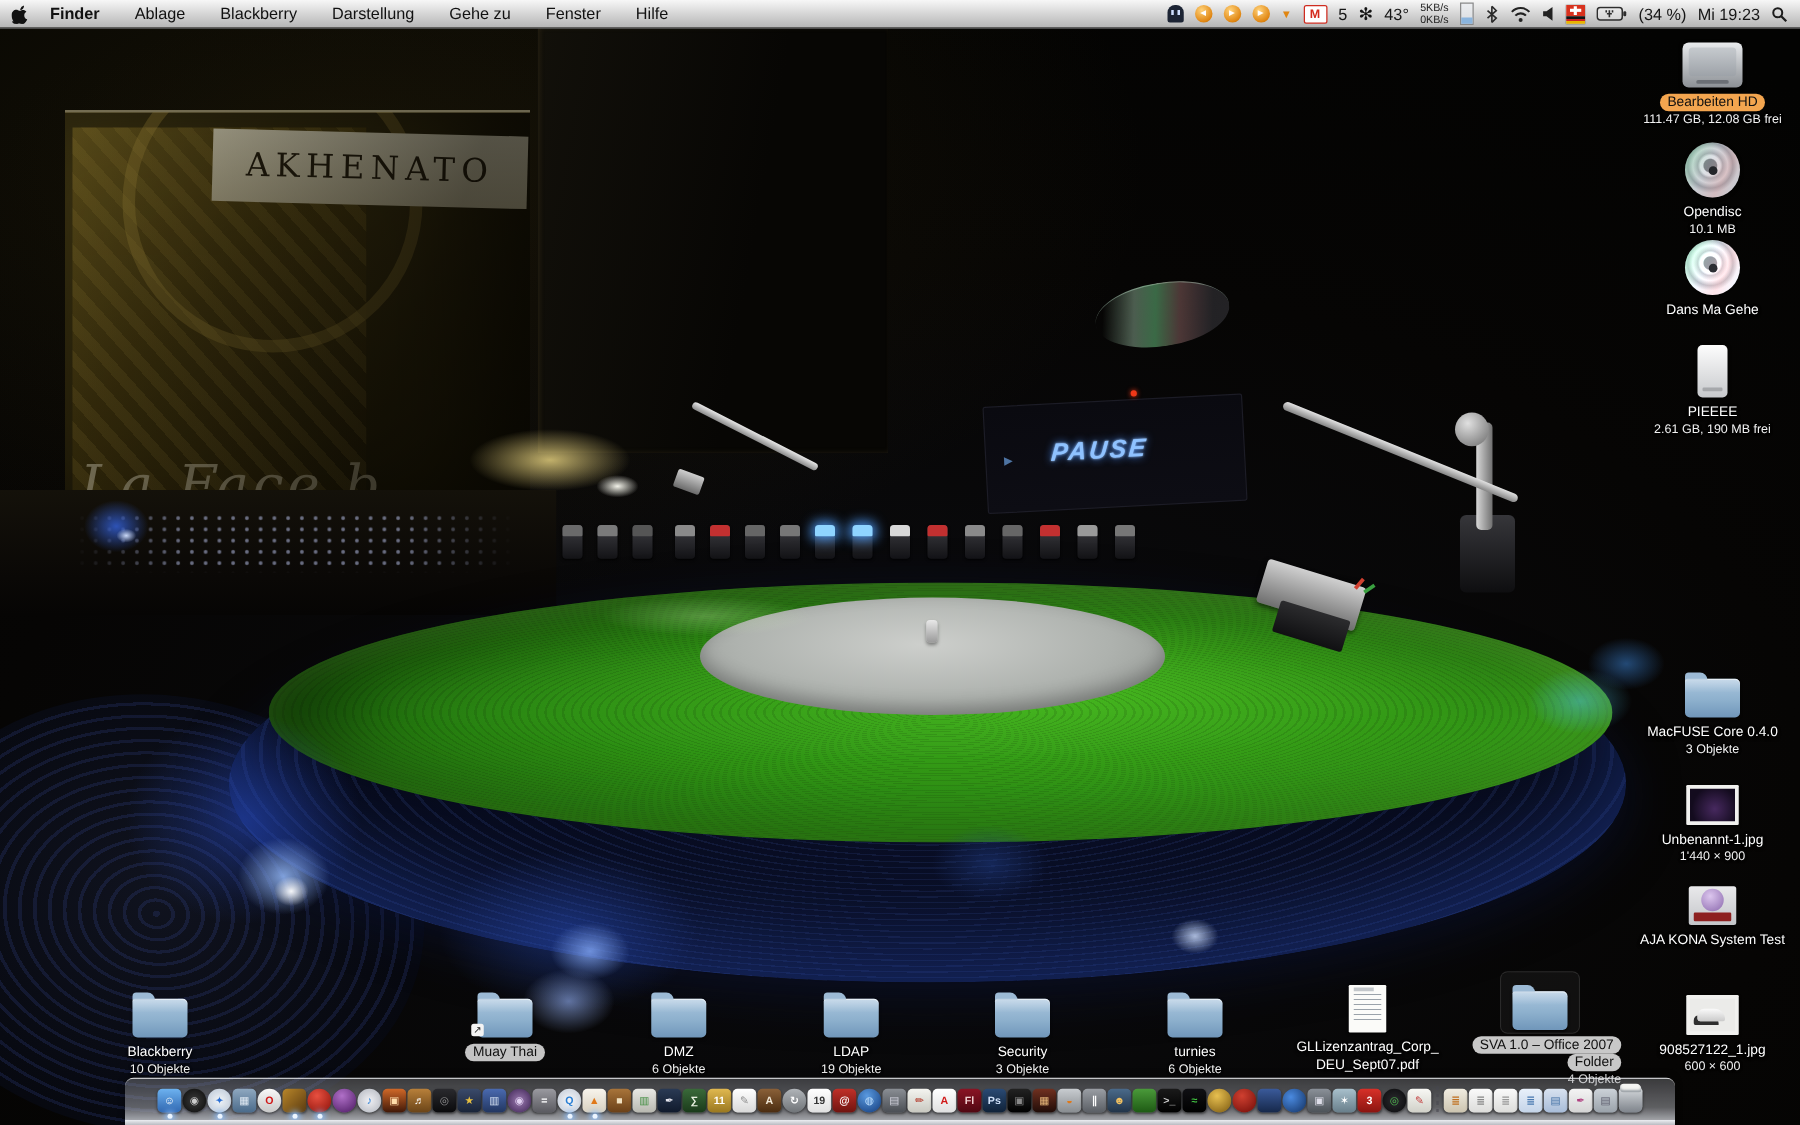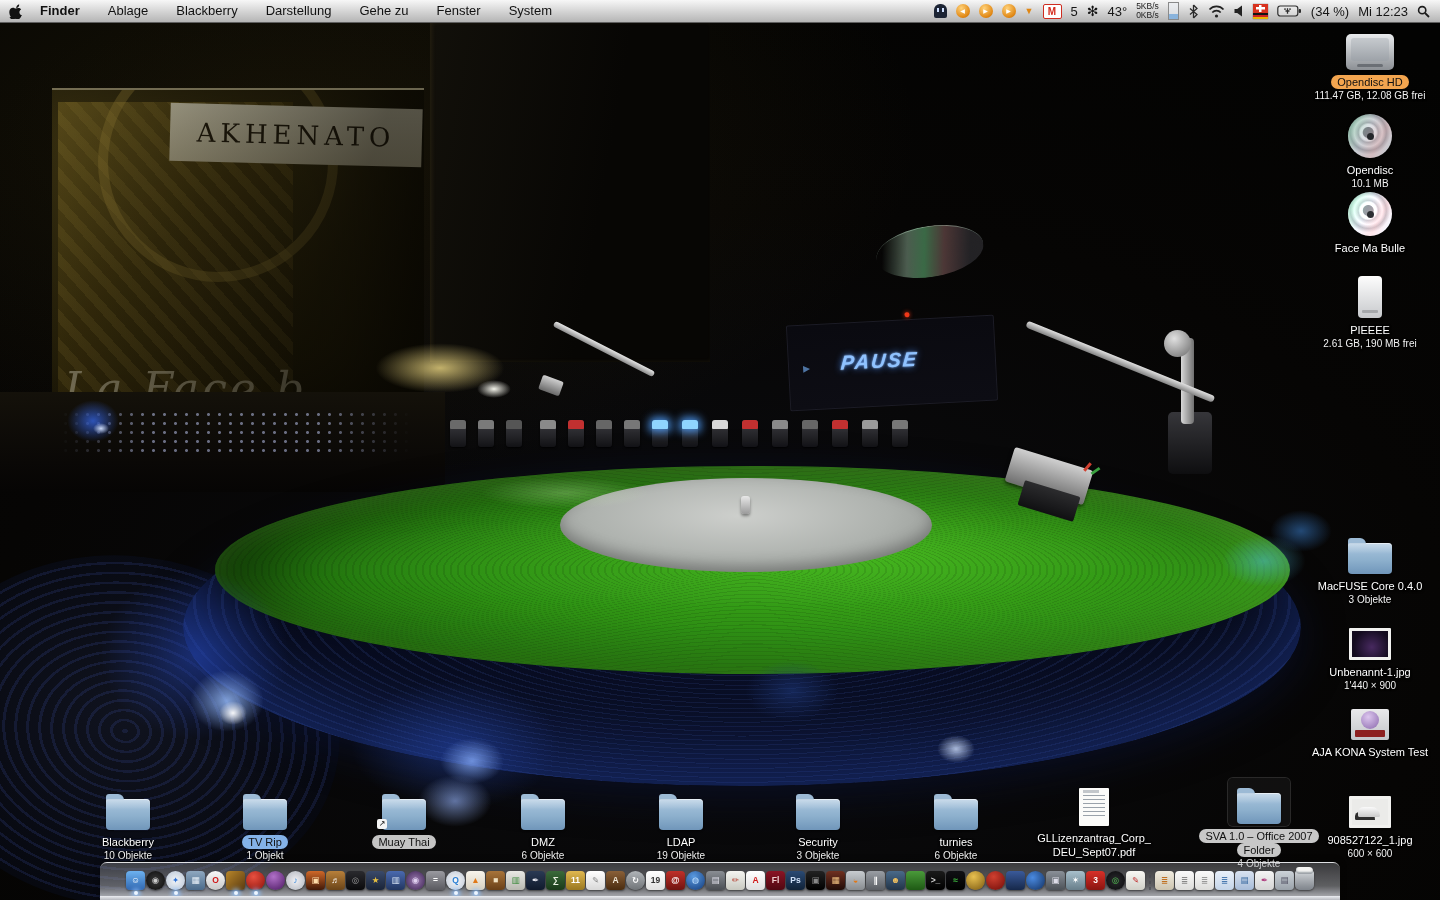--- a/index.html
+++ b/index.html
@@ -308,21 +308,21 @@
 </div>
 
 <div class="desk-layer">
 
 <div class="desk-icon" style="left: 1305px; top: 24px;">
       <div class="di-gfx">
         <div class="di-hd"></div>
 
       </div>
       <div class="di-label">
-        <span class="l1 pill" style="background: rgb(243, 165, 79);">Opendisc HD</span>
+        <span class="l1 pill" style="background: rgb(243, 165, 79);">Bearbeiten HD</span>
         <br style="display: none;">
         
       </div>
       <div class="di-sub">111.47 GB, 12.08 GB frei</div>
     </div>
     <div class="desk-icon" style="left: 1305px; top: 112px;">
       <div class="di-gfx">
         <div class="di-cd"></div>
 
       </div>
@@ -332,21 +332,21 @@
         
       </div>
       <div class="di-sub">10.1 MB</div>
     </div>
     <div class="desk-icon" style="left: 1305px; top: 190px;">
       <div class="di-gfx">
         <div class="di-cdb"></div>
 
       </div>
       <div class="di-label">
-        <span class="l1">Face Ma Bulle</span>
+        <span class="l1">Dans Ma Gehe</span>
         <br style="display: none;">
         
       </div>
 
     </div>
     <div class="desk-icon" style="left: 1305px; top: 272px;">
       <div class="di-gfx">
         <div class="di-ext"></div>
 
       </div>
@@ -386,21 +386,21 @@
         <div class="di-kona"></div>
 
       </div>
       <div class="di-label">
         <span class="l1">AJA KONA System Test</span>
         <br style="display: none;">
         
       </div>
 
     </div>
-    <div class="desk-icon selected" style="left: 1194px; top: 778px;">
+    <div class="desk-icon selected" style="left: 1167px; top: 778px; text-align: right;">
       <div class="di-gfx">
         <div class="di-folder"></div>
 
       </div>
       <div class="di-label">
         <span class="l1 pill" style="background: rgb(200, 200, 200);">SVA 1.0 – Office 2007</span>
         <br>
         <span class="l2 pill" style="background: rgb(200, 200, 200);">Folder</span>
       </div>
       <div class="di-sub">4 Objekte</div>
@@ -421,32 +421,20 @@
       <div class="di-gfx">
         <div class="di-folder"></div>
 
       </div>
       <div class="di-label">
         <span class="l1">Blackberry</span>
         <br style="display: none;">
         
       </div>
       <div class="di-sub">10 Objekte</div>
-    </div>
-    <div class="desk-icon" style="left: 200px; top: 784px;">
-      <div class="di-gfx">
-        <div class="di-folder"></div>
-
-      </div>
-      <div class="di-label">
-        <span class="l1 pill" style="background: rgb(132, 178, 232);">TV Rip</span>
-        <br style="display: none;">
-        
-      </div>
-      <div class="di-sub">1 Objekt</div>
     </div>
     <div class="desk-icon" style="left: 339px; top: 784px;">
       <div class="di-gfx">
         <div class="di-folder"></div>
         <span class="badge-alias"></span>
       </div>
       <div class="di-label">
         <span class="l1 pill" style="background: rgb(196, 196, 196);">Muay Thai</span>
         <br style="display: none;">
         
@@ -523,21 +511,21 @@
     </svg>
   </div>
   <div class="menus">
 
   <span class="menu-item bold">Finder</span>
       <span class="menu-item">Ablage</span>
       <span class="menu-item">Blackberry</span>
       <span class="menu-item">Darstellung</span>
       <span class="menu-item">Gehe zu</span>
       <span class="menu-item">Fenster</span>
-      <span class="menu-item">System</span>
+      <span class="menu-item">Hilfe</span>
     </div>
 
   <div class="statusbar">
     <span class="ghost-ic"></span>
     <span class="orb">◀</span>
     <span class="orb">▶</span>
     <span class="orb">▶</span>
     <span class="tri-orange">▼</span>
     <span class="gmail-ic">M</span>
     <span class="txt">5</span>
@@ -562,21 +550,21 @@
     <span class="flag-ic">
       <span class="flag-ch" style="display:block;"></span>
       <span class="flag-de" style="display:block;"></span>
     </span>
     <svg width="25" height="12" viewBox="0 0 25 12">
       <rect x="0.8" y="1" width="20" height="10" rx="2.4" stroke="#2e2e2e" stroke-width="1.2" fill="rgba(255,255,255,.25)"></rect>
       <rect x="21.6" y="4" width="2.4" height="4" rx="1" fill="#2e2e2e"></rect>
       <path d="M8.5 6 L12.5 6 M10.5 3.2 L10.5 8.8 M8 3.2 L8 5 M13 3.2 L13 5" stroke="#2e2e2e" stroke-width="1.3" fill="none"></path>
     </svg>
     <span class="txt">(34 %)</span>
-    <span class="txt clock-txt">Mi 12:23</span>
+    <span class="txt clock-txt">Mi 19:23</span>
     <svg width="13" height="13" viewBox="0 0 13 13">
       <circle cx="5.2" cy="5.2" r="3.6" stroke="#1c1c1c" stroke-width="1.6" fill="none"></circle>
       <line x1="8" y1="8" x2="12" y2="12" stroke="#1c1c1c" stroke-width="1.8"></line>
     </svg>
   </div>
 </div>
 
 <div class="dock">
 
 <div class="dock-item">

